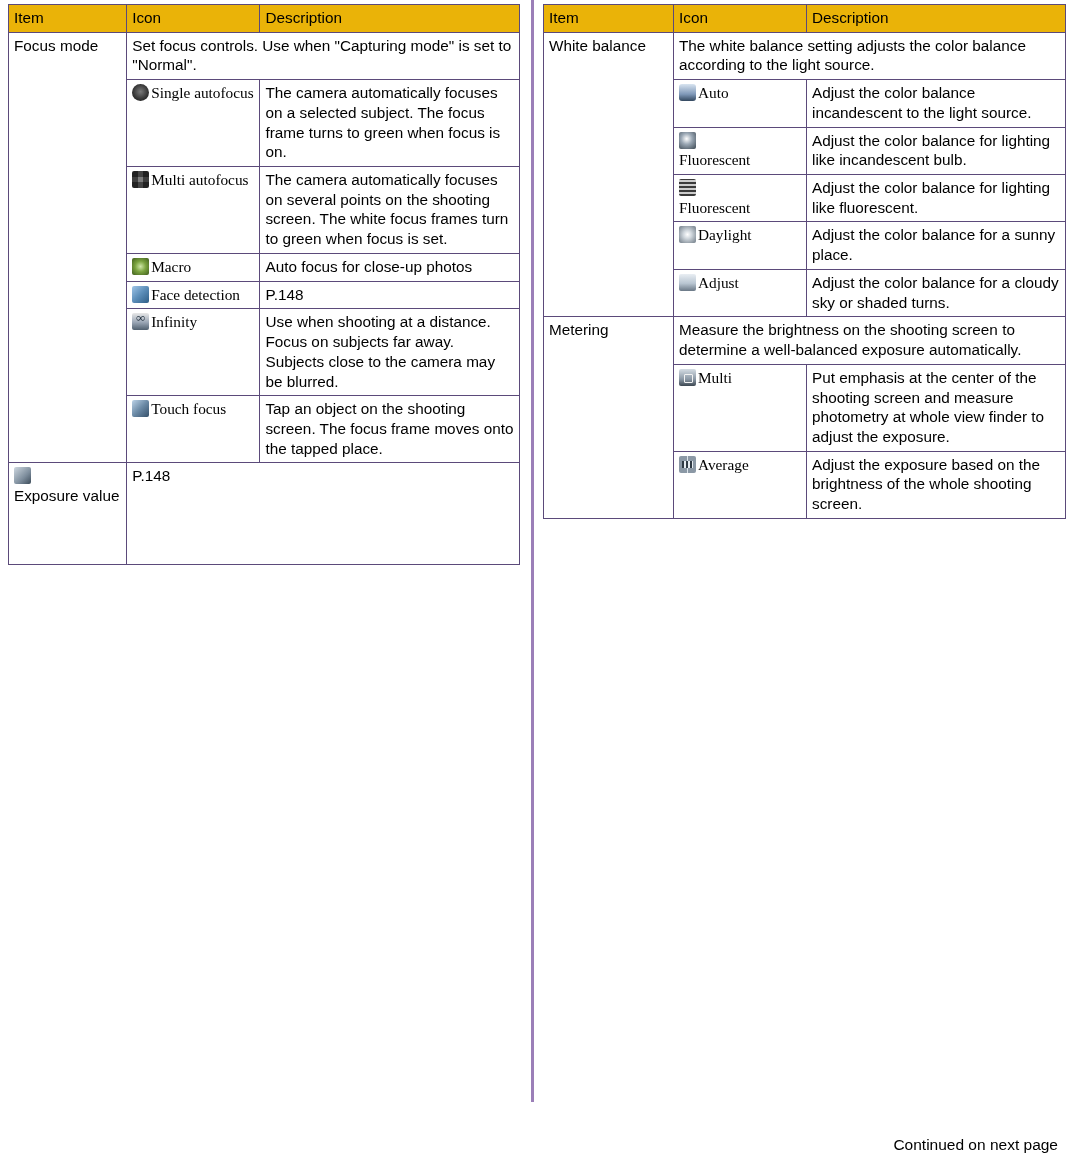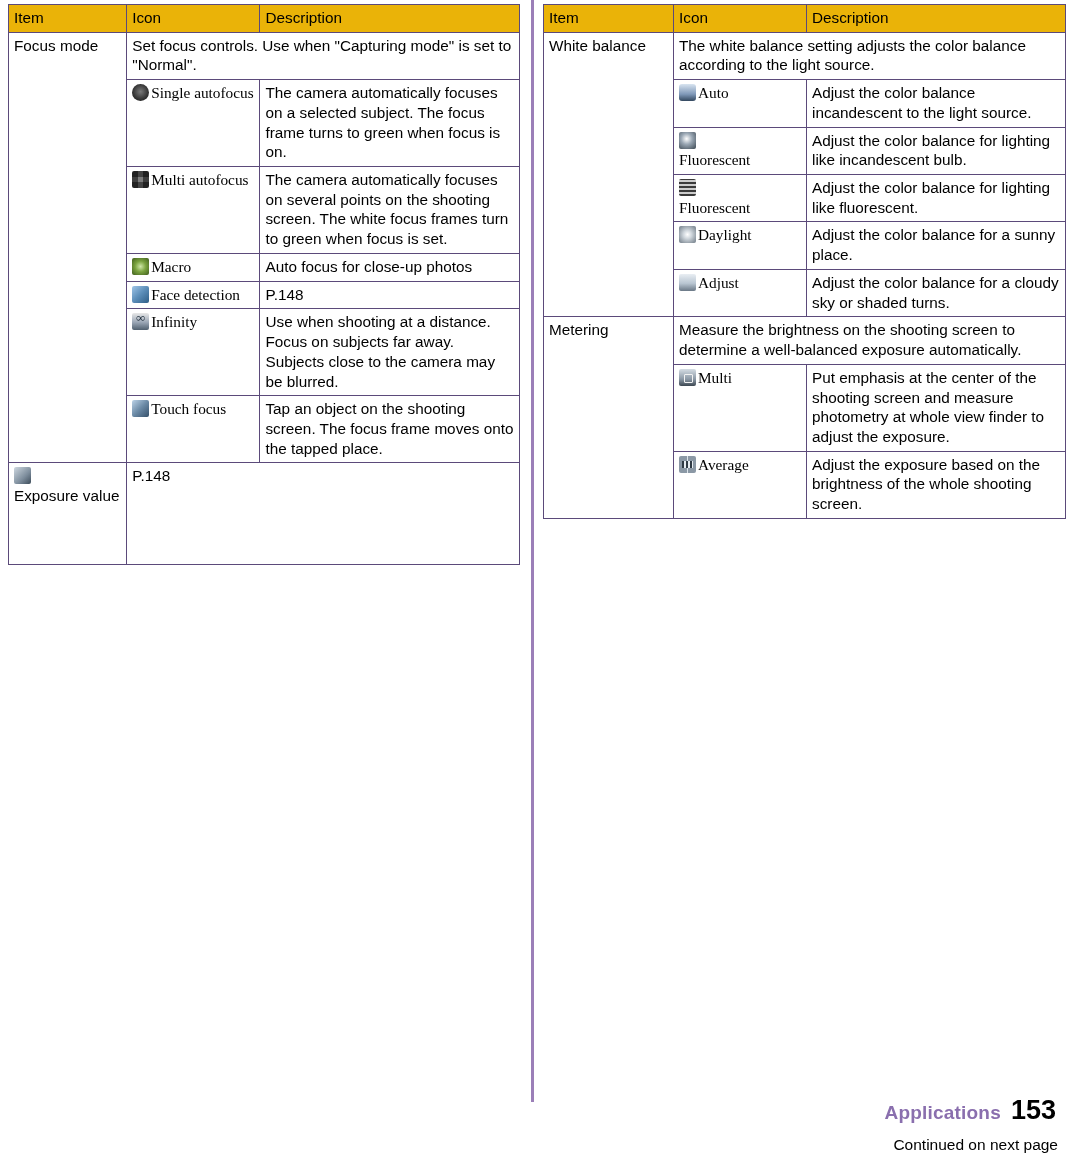--- a/index.html
+++ b/index.html
@@ -262,18 +262,15 @@
         </tr>
 
         <tr>
           <td class="icon-cell"><span class="ic ic-average"></span><span>Average</span></td>
           <td>Adjust the exposure based on the brightness of the whole shooting screen.</td>
         </tr>
       </tbody>
     </table>
   </div>
 
-  <div class="footer">
-    <span class="footer-applications">Applications</span><span class="footer-pageno">153</span>
-  </div>
   <div class="footer-continued">Continued on next page</div>
 
 </div>
 
 </body></html>

